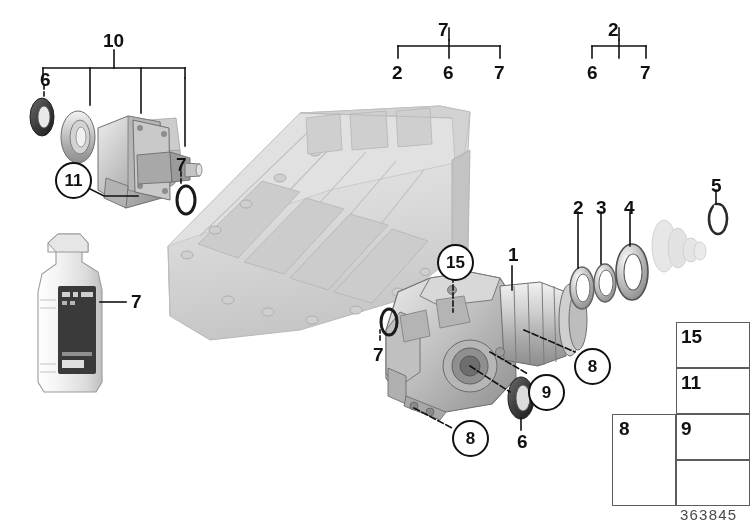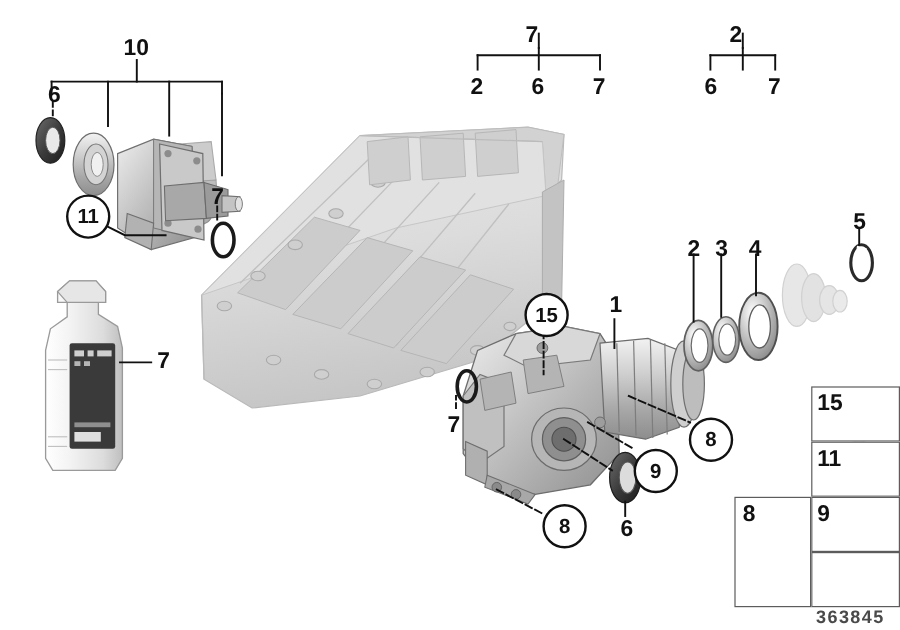--- a/index.html
+++ b/index.html
@@ -7,21 +7,21 @@
        font-family:"Liberation Sans",sans-serif;color:#000;}
   #stage{position:absolute;left:0;top:0;width:750px;height:525px;}
   .lbl{position:absolute;font-weight:bold;font-size:19px;line-height:19px;
        color:#111;letter-spacing:0px;white-space:nowrap;}
   .circnum{position:absolute;width:33px;height:33px;border:2.2px solid #111;
       border-radius:50%;background:#fff;display:flex;align-items:center;
       justify-content:center;font-weight:bold;font-size:17px;color:#111;}
   .boxnum{position:absolute;font-weight:bold;font-size:19px;color:#111;}
   svg.vec{position:absolute;left:0;top:0;width:750px;height:525px;overflow:visible;}
   .legend-box{position:absolute;border:1.4px solid #5c5c5c;box-sizing:border-box;background:#fff;}
-  .partnum{position:absolute;font-size:15px;font-weight:bold;color:#4a4a4a;
+  .partnum{position:absolute;font-size:15px;font-weight:normal;color:#4a4a4a;
       letter-spacing:1.2px;}
 </style>
 </head>
 <body>
 
 <div id="stage">
 
   <svg class="vec" viewBox="0 0 750 525">
     <defs>
       <linearGradient id="gMetal" x1="0" y1="0" x2="0" y2="1">

